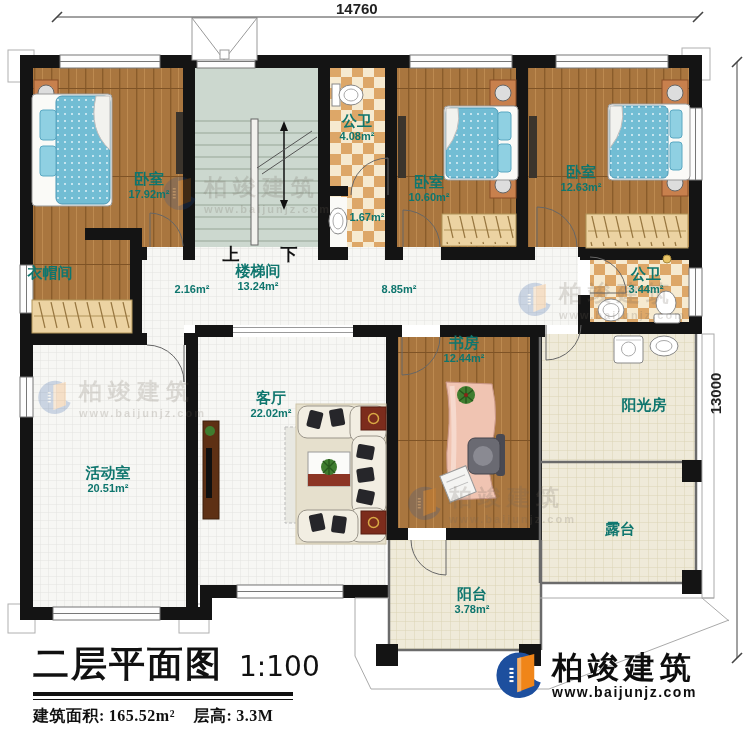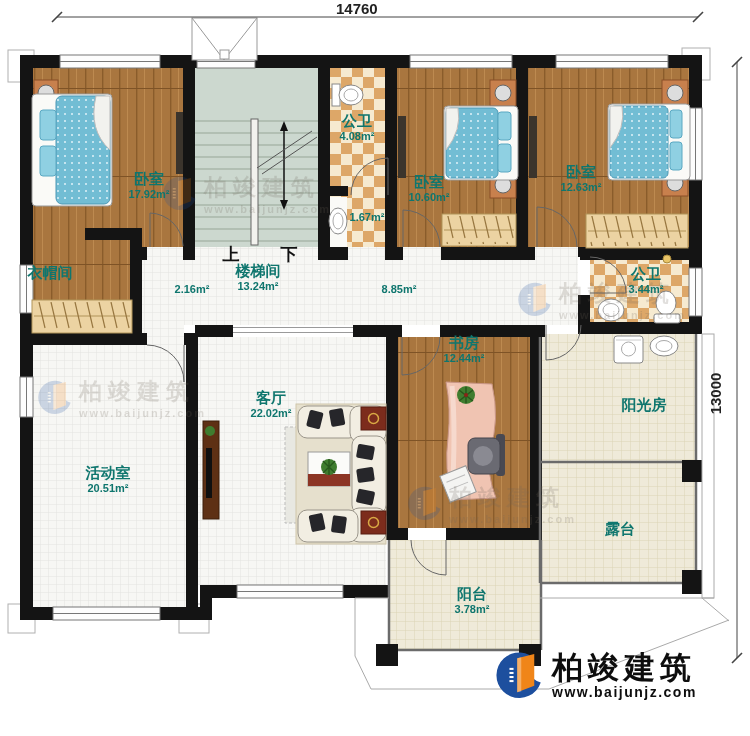--- a/index.html
+++ b/index.html
@@ -503,20 +503,31 @@
   <div class="rname">阳光房</div>
 </div>
 <div class="rlabel" style="left:620px;top:520px;">
   <div class="rname">露台</div>
 </div>
 <div class="rlabel" style="left:472px;top:585px;">
   <div class="rname">阳台</div>
   <div class="rarea">3.78m²</div>
 </div>
 
+<div id="titleblock">
+  <div id="title-row">
+    <span id="title-main">二层平面图</span>
+    <span id="title-scale">1:100</span>
+  </div>
+  <div id="title-rule"></div>
+  <div id="title-info">
+    <span>建筑面积:</span><span>165.52m²</span>
+    <span style="margin-left:10px;">层高:</span><span>3.3M</span>
+  </div>
+</div>
 
 <div id="logo">
   <svg width="52" height="56" viewBox="0 0 64 64">
         <use href="#brandmark"></use>
       </svg>
   <div>
     <div class="l1">柏竣建筑</div>
     <div class="l2">www.baijunjz.com</div>
   </div>
 </div>

